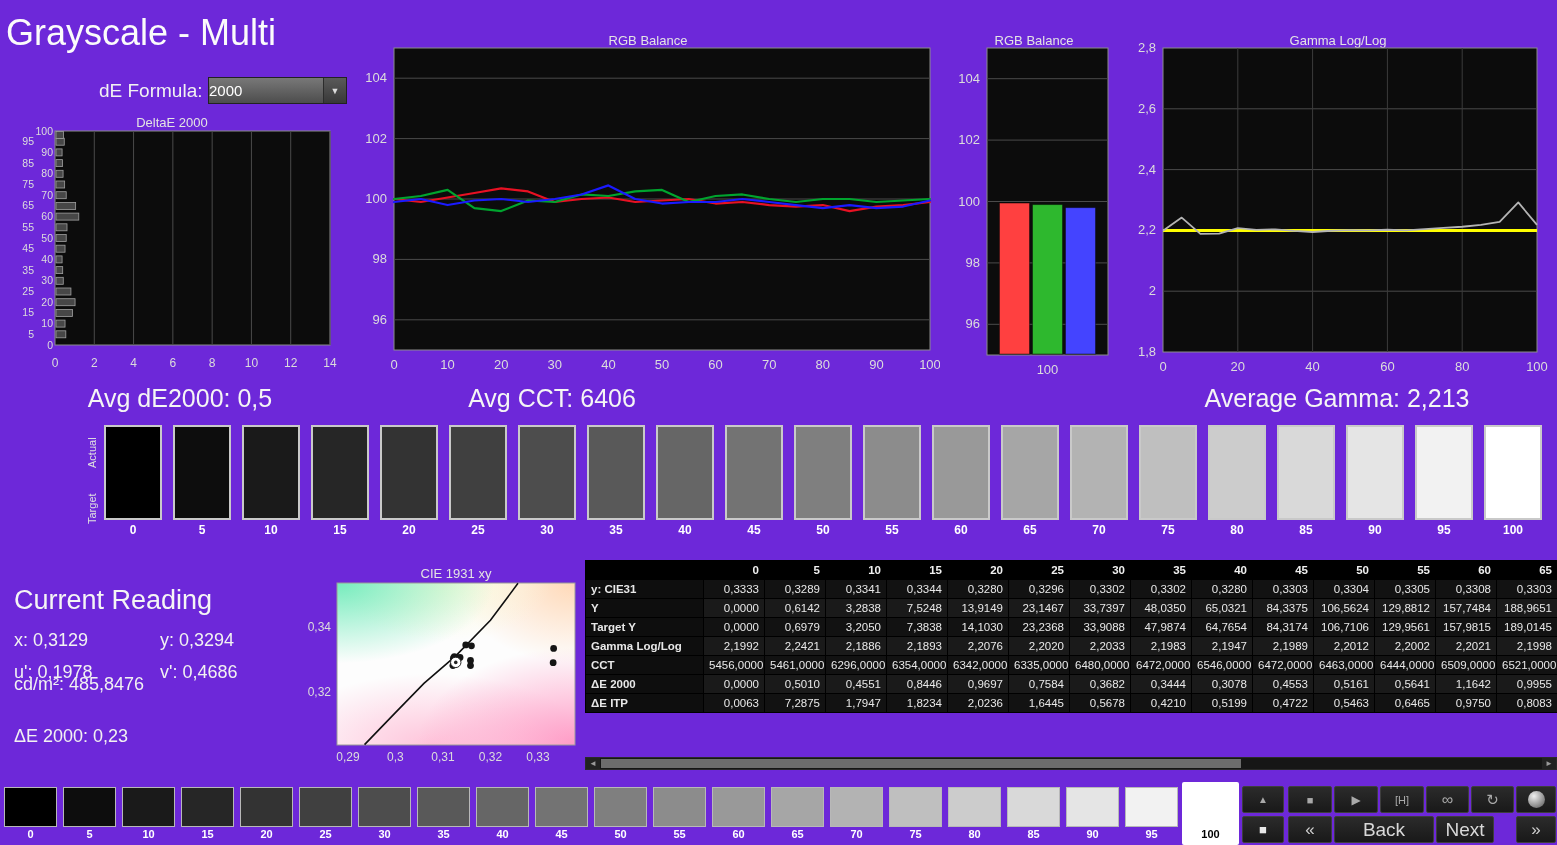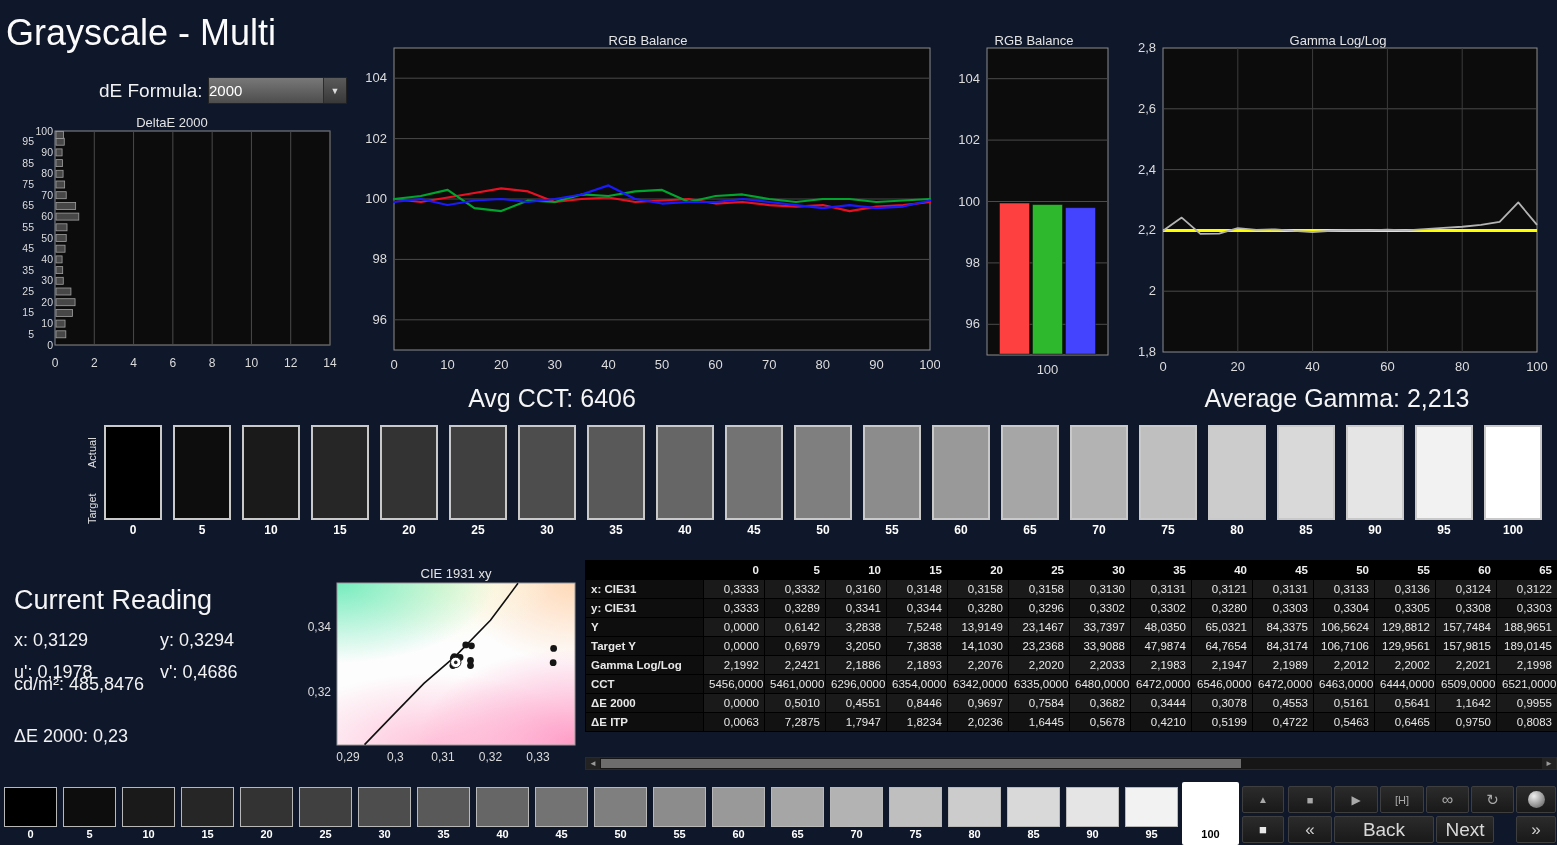--- a/index.html
+++ b/index.html
@@ -1,16 +1,16 @@
 <!DOCTYPE html>
 <html><head>
 <meta charset="utf-8">
 <style>
   html,body{margin:0;padding:0;background:#000;overflow:hidden;}
-  #app{position:relative;width:1557px;height:845px;background:#0f172a;
+  #app{position:relative;width:1557px;height:845px;background:#6d28d9;
        font-family:"Liberation Sans",sans-serif;color:#eee;}
   #title{position:absolute;left:6px;top:12px;font-size:36px;color:#fbfbfb;}
   #de-label{position:absolute;left:99px;top:80px;font-size:19px;color:#f2f2f2;}
   #de-dropdown{position:absolute;left:208px;top:77px;width:139px;height:27px;
     background:linear-gradient(#787878,#4d4d4d);border:1px solid #222;
     display:flex;align-items:center;box-sizing:border-box;cursor:pointer;}
   #de-dropdown .val{flex:1;padding-left:0;font-size:15px;color:#fff;}
   .dd-arrow{width:22px;height:100%;display:flex;align-items:center;justify-content:center;
     font-size:9px;color:#ddd;background:linear-gradient(#5a5a5a,#383838);border-left:1px solid #2c2c2c;}
 
@@ -254,20 +254,21 @@
         <circle cx="157.66267465069853" cy="98.168" r="3.4" fill="#151515"></circle>
         <circle cx="158.61277445109792" cy="97.84399999999987" r="3.4" fill="#151515"></circle>
         <circle cx="160.03792415169656" cy="97.51999999999991" r="3.4" fill="#151515"></circle>
         <circle cx="154.33732534930147" cy="96.54800000000002" r="3.4" fill="#151515"></circle>
         <circle cx="153.38722554890208" cy="98.168" r="3.4" fill="#151515"></circle>
         <circle cx="155.7624750499001" cy="102.37999999999991" r="5.2" fill="#ffffff" stroke="#222" stroke-width="1"></circle>
         <circle cx="155.7624750499001" cy="102.37999999999991" r="1.8" fill="#222"></circle>
       </svg>
   </div>
 
+  <div class="stat" style="left:180px;top:384px;">Avg dE2000: 0,5</div>
   <div class="stat" style="left:552px;top:384px;">Avg CCT: 6406</div>
   <div class="stat" style="left:1337px;top:384px;">Average Gamma: 2,213</div>
 
   <div id="strip-labels">
     <span class="vlab">Actual</span>
     <span class="vlab">Target</span>
   </div>
   <div id="top-swatches">
       <div class="cellT">
         <div class="sw" style="background: rgb(0, 0, 0);"></div>
@@ -394,37 +395,20 @@
           <th>35</th>
           <th>40</th>
           <th>45</th>
           <th>50</th>
           <th>55</th>
           <th>60</th>
           <th>65</th>
         </tr>
       </thead>
       <tbody>
-        <tr class="even">
-          <th>x: CIE31</th>
-          <td>0,3333</td>
-          <td>0,3332</td>
-          <td>0,3160</td>
-          <td>0,3148</td>
-          <td>0,3158</td>
-          <td>0,3158</td>
-          <td>0,3130</td>
-          <td>0,3131</td>
-          <td>0,3121</td>
-          <td>0,3131</td>
-          <td>0,3133</td>
-          <td>0,3136</td>
-          <td>0,3124</td>
-          <td>0,3122</td>
-        </tr>
         <tr class="odd">
           <th>y: CIE31</th>
           <td>0,3333</td>
           <td>0,3289</td>
           <td>0,3341</td>
           <td>0,3344</td>
           <td>0,3280</td>
           <td>0,3296</td>
           <td>0,3302</td>
           <td>0,3302</td>

